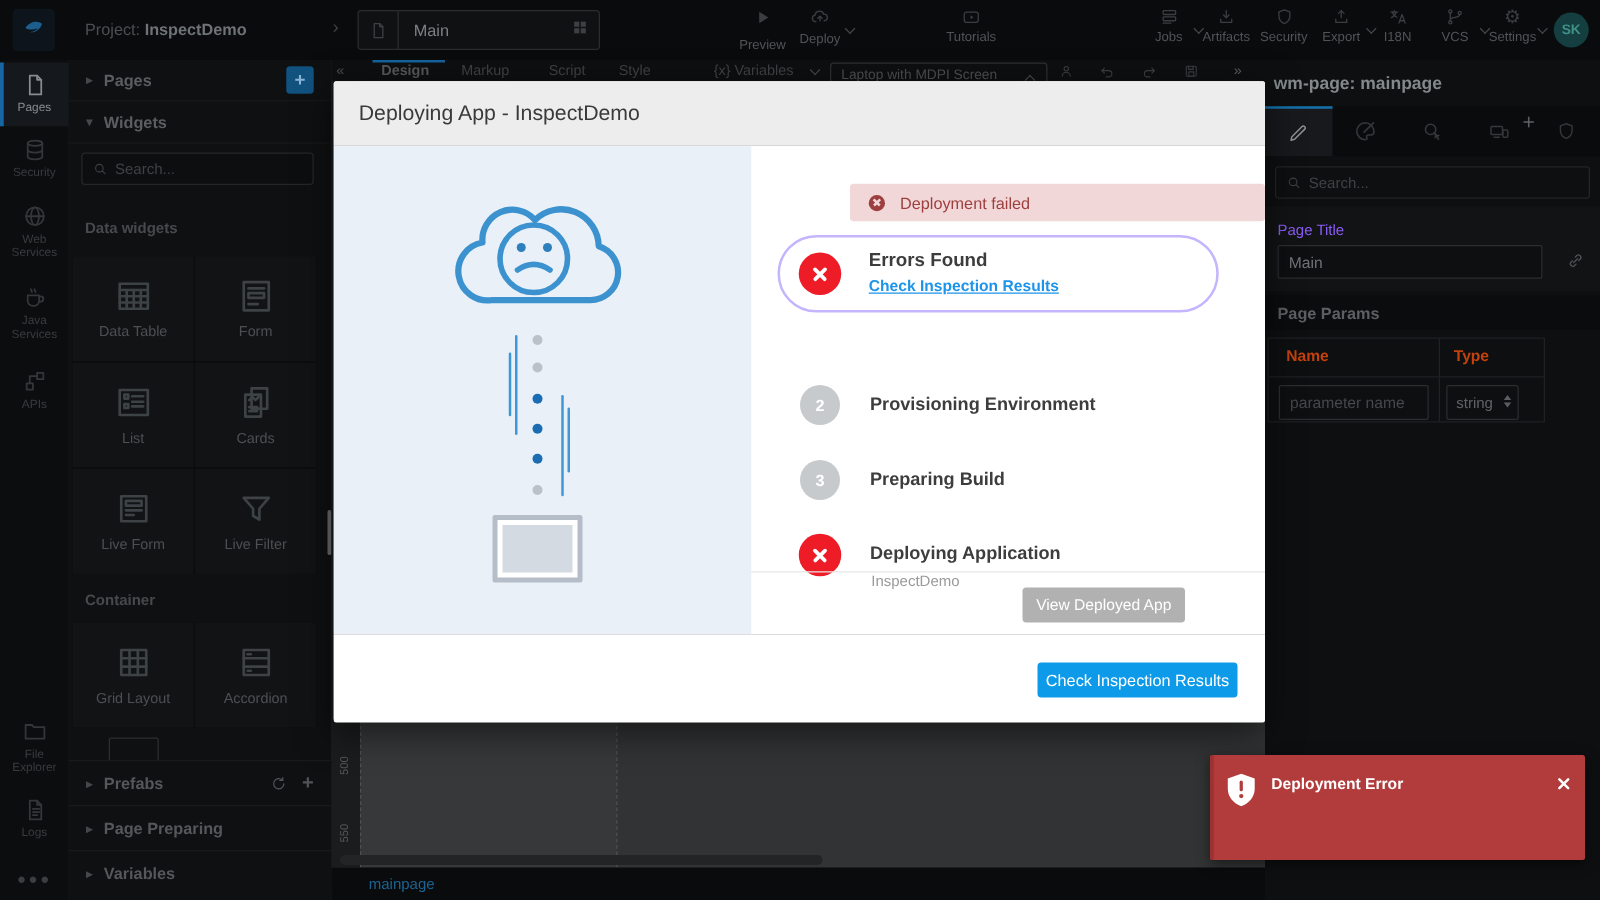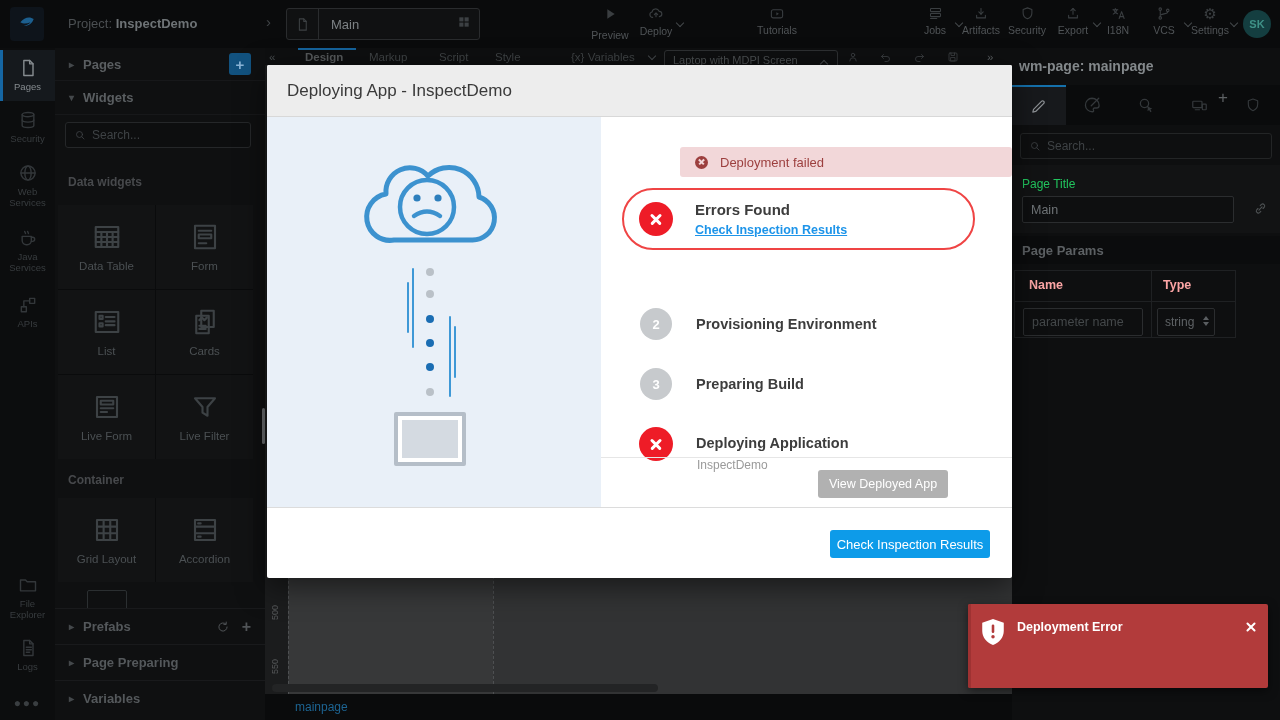--- a/index.html
+++ b/index.html
@@ -71,46 +71,46 @@
   
   .rpanel { position:absolute; left:1012px; top:48px; width:268px; bottom:0; background:#0e0f10; z-index:2; }
   .rp-title { position:absolute; left:7px; top:10px; font-size:14px; font-weight:600; color:#83888b; }
   .rp-tabs { position:absolute; left:0; right:0; top:37px; height:40px; display:flex; background:#0a0b0c; }
   .rp-tab { flex:1; display:flex; align-items:center; justify-content:center; color:#34383b; cursor:pointer; }
   .rp-tab.active { background:#17191c; border-top:2px solid #1571ac; color:#8e9296; }
   .rp-search { position:absolute; left:8px; right:8px; top:85px; height:26px; border:1px solid #232526; border-radius:3px; display:flex; align-items:center; gap:6px; padding:0 8px; color:#3d4144; }
   .rp-search input { background:transparent; border:0; outline:none; color:#6f7477; font-size:12px; width:190px; font-family:"Liberation Sans",sans-serif; }
   .rp-search input::placeholder { color:#3e4245; }
   .rp-sec1 { position:absolute; left:0; right:0; top:117px; height:68px; background:#121314; }
-  .rp-lbl { font-size:12px; color:#22c55e; }
+  .rp-lbl { font-size:12px; color:#8b5cf6; }
   .rp-input { background:#0e0f10; border:1px solid #2b2d2f; border-radius:2px; color:#6f7477; font-size:12.5px; padding:0 8px; font-family:"Liberation Sans",sans-serif; }
   .rp-input::placeholder { color:#44484a; }
   .rp-params-hdr { position:absolute; left:0; right:0; top:188px; height:28px; background:#0b0c0d; }
   .rp-table { position:absolute; left:2px; top:222px; width:222px; height:68px; border:1px solid #1f2123; }
-  .rp-th { position:absolute; top:7px; font-size:12.5px; font-weight:700; color:#fca5a5; }
+  .rp-th { position:absolute; top:7px; font-size:12.5px; font-weight:700; color:#c2410c; }
   .rp-vline { position:absolute; top:0; bottom:0; width:1px; background:#1f2123; }
   .rp-hline { position:absolute; left:0; right:0; top:30px; height:1px; background:#1f2123; }
   .rp-select { position:absolute; left:142px; top:37px; width:58px; height:28px; border:1px solid #2b2d2f; border-radius:2px; color:#5f6366; font-size:12px; display:flex; align-items:center; padding-left:7px; cursor:pointer; }
   .updown { position:absolute; right:5px; top:7px; display:flex; flex-direction:column; gap:2px; }
   .tri-u { width:0; height:0; border-left:3.5px solid transparent; border-right:3.5px solid transparent; border-bottom:4px solid #5a5e61; }
   .tri-d { width:0; height:0; border-left:3.5px solid transparent; border-right:3.5px solid transparent; border-top:4px solid #5a5e61; }
   .rp-plus { position:absolute; left:206px; top:40px; font-size:17px; color:#5d6164; cursor:pointer; }
 
   
   .modal { position:absolute; left:267px; top:65px; width:745px; height:513px; background:#fff; border-radius:2px; box-shadow:0 8px 30px rgba(0,0,0,.55); z-index:20; }
   .m-header { height:52px; background:#ededed; border-bottom:1px solid #d8d8d8; border-radius:2px 2px 0 0; display:flex; align-items:center; padding-left:20px; font-size:17px; font-weight:500; color:#3a3a3a; }
   .m-body { position:relative; height:390px; display:flex; }
   .m-left { position:relative; width:334px; height:390px; background:#e9f0f8; }
   .m-right { position:relative; width:411px; height:390px; }
   .m-alert { position:absolute; left:39px; top:30px; width:332px; height:30px; background:#f2d7d9; border-radius:3px; display:flex; align-items:center; gap:12px; padding-left:15px;margin-left:40px; }
   .m-alert .atext { font-size:13px; font-weight:500; color:#9c3f3e; }
   .al-ic { position:relative; width:13px; height:13px; border-radius:50%; background:#9c3f3e; }
   .al-ic::before,.al-ic::after { content:""; position:absolute; left:3px; top:5.8px; width:7px; height:1.5px; background:#f2d7d9; }
   .al-ic::before { transform:rotate(45deg); } .al-ic::after { transform:rotate(-45deg); }
-  .step1box { position:absolute; left:21px; top:71px; width:353px; height:62px; border:2px solid #ef4444; border-radius:31px; display:flex; align-items:center; padding-left:15px; gap:22px; }
+  .step1box { position:absolute; left:21px; top:71px; width:353px; height:62px; border:2px solid #c4b5fd; border-radius:31px; display:flex; align-items:center; padding-left:15px; gap:22px; }
   .err-c { position:relative; width:34px; height:34px; border-radius:50%; background:#ee1c27; flex:0 0 auto; }
   .err-c::before,.err-c::after { content:""; position:absolute; left:10px; top:15.8px; width:14px; height:2.6px; border-radius:2px; background:#fff; }
   .err-c::before { transform:rotate(45deg); } .err-c::after { transform:rotate(-45deg); }
   .num-c { width:32px; height:32px; border-radius:50%; background:#c7cacd; color:#fff; font-size:13px; font-weight:700; display:flex; align-items:center; justify-content:center; }
   .step-title { font-size:15px; font-weight:600; color:#3d3d3d; }
   .step-link { font-size:12.5px; font-weight:700; color:#1d94e9; text-decoration:underline; margin-top:4px; display:inline-block; cursor:pointer; }
   .srow-c { position:absolute; left:39px; }
   .srow-t { position:absolute; left:95px; font-size:14.5px; font-weight:600; color:#3d3d3d; }
   .srow-sub { position:absolute; left:96px; font-size:12px; color:#9a9a9a; }
   .btn-divider { position:absolute; left:0; right:0; top:340px; height:1px; background:#e6e6e6; }

